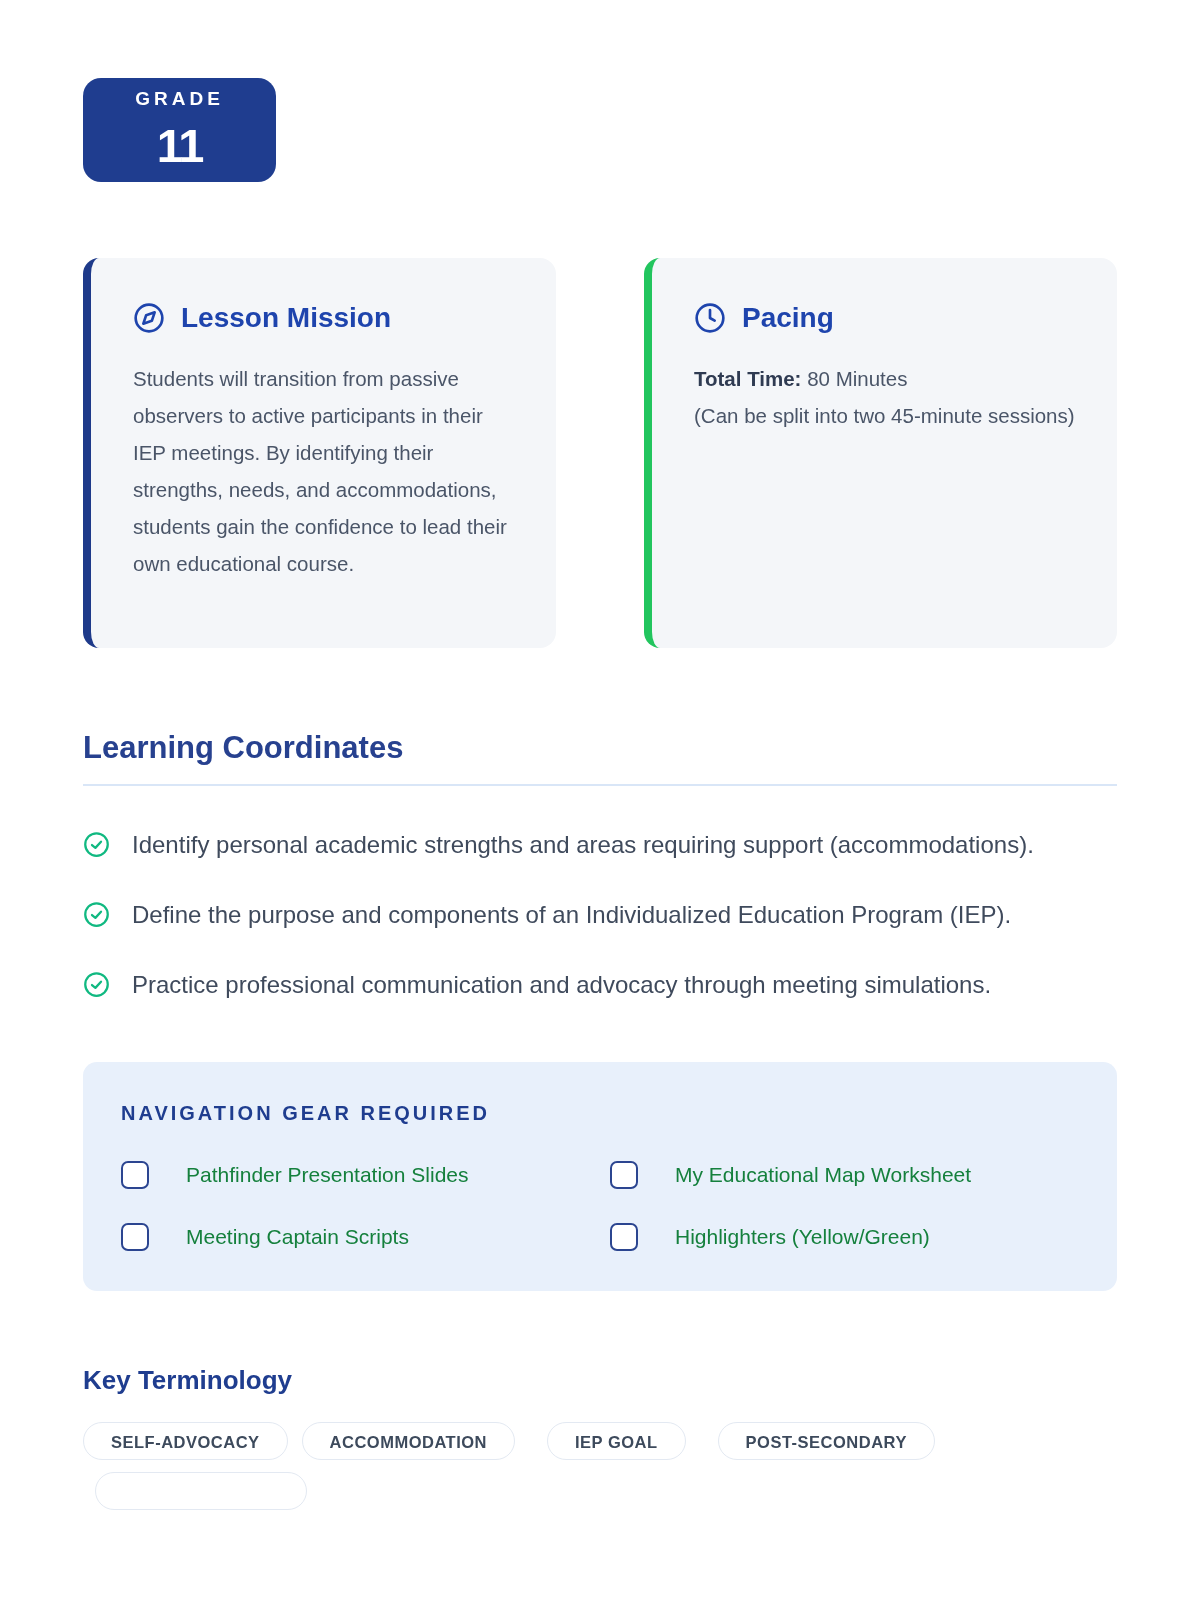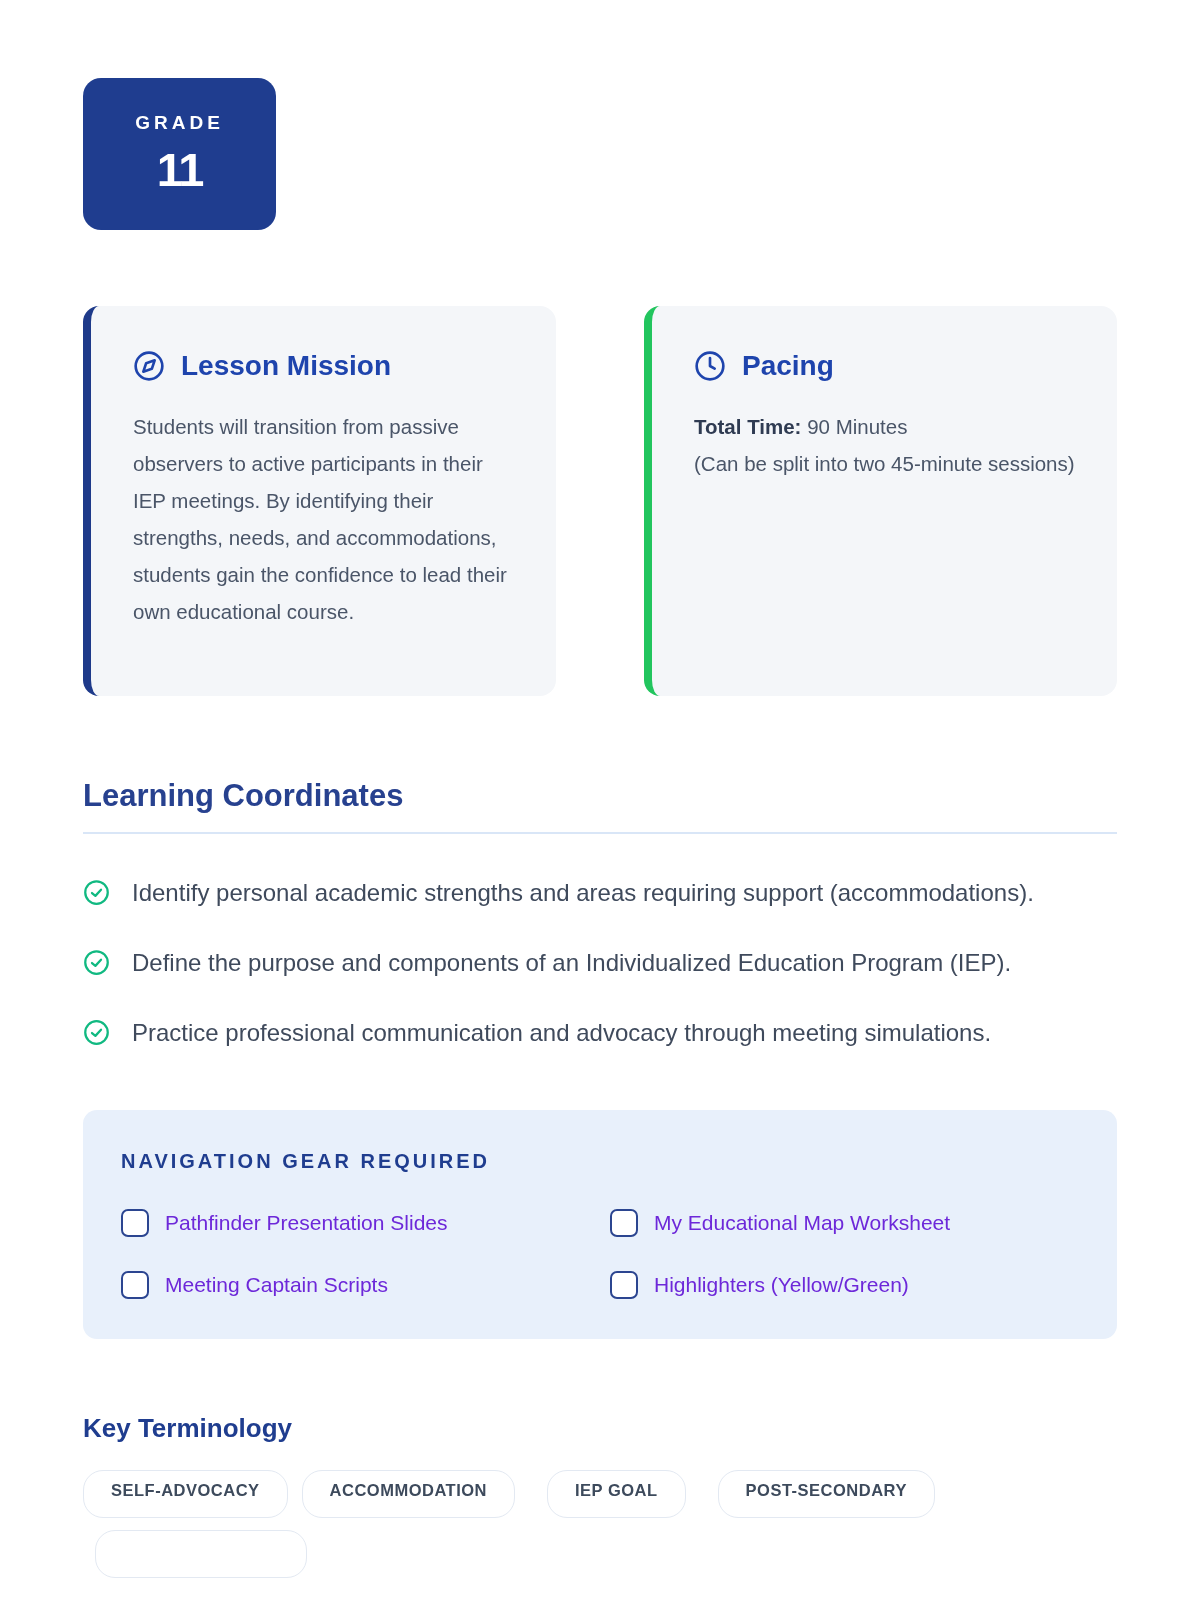--- a/index.html
+++ b/index.html
@@ -21,21 +21,21 @@
     color: #2b4293; line-height: 1.0; margin: 0;
     transform: scaleY(1.04); transform-origin: top left;
   }
   .subtitle {
     margin-top: 14px;
     font-size: 29px; font-weight: 700; font-style: italic;
     color: #e8861c;
   }
   .grade-badge {
     background: #1f3d8f; color: #ffffff;
-    width: 193px; height: 152px; border-radius: 18px;
+    width: 193px; height: 104px; border-radius: 18px;
     display: flex; flex-direction: column; align-items: center; justify-content: center;
     flex-shrink: 0; margin-top: -2px;
   }
   .grade-badge .grade-label { font-size: 19px; font-weight: 700; letter-spacing: 4px; }
   .grade-badge .grade-value { font-size: 47px; font-weight: 800; margin-top: 8px; letter-spacing: -2px; }
 
   
   .cards { display: flex; gap: 88px; margin-top: 76px; }
   .card {
     flex: 1; background: #f4f6f9; border-radius: 16px;
@@ -70,28 +70,28 @@
   }
   .gear-grid {
     display: grid; grid-template-columns: 1fr 1fr; row-gap: 34px; column-gap: 20px;
   }
   .gear-item { display: flex; align-items: center; gap: 16px; }
   .checkbox {
     width: 24px; height: 24px; background: #ffffff;
     border: 2px solid #2b4590; border-radius: 7px; flex-shrink: 0;
     cursor: pointer;
   }
-  .gear-label { font-size: 21px; color: #6d28d9; }
+  .gear-label { font-size: 21px; color: #15803d; margin-left: 21px; }
 
   
   .term-heading { margin-top: 74px; font-size: 26px; font-weight: 800; color: #1f3d8f; }
   .pills { margin-top: 26px; display: flex; flex-wrap: wrap; gap: 14px; align-items: flex-start; }
   .pill {
     background: #ffffff; border: 1.5px solid #e3e9f2; border-radius: 20px;
-    height: 48px; line-height: 38px; padding: 0 27px;
+    height: 38px; line-height: 38px; padding: 0 27px;
     font-size: 16.5px; font-weight: 700; letter-spacing: 0.5px; color: #3d4a5c;
     white-space: nowrap; box-sizing: border-box;
   }
   .pill.gap-md { margin-left: 18px; }
   .pill-row2 { margin-top: 12px; margin-left: 12px; width: 212px; }
 </style>
 </head>
 <body>
 
 <div class="page">
@@ -117,21 +117,21 @@
 
     <div class="card pacing">
       <div class="card-head">
         <svg class="card-icon" viewBox="0 0 24 24" fill="none" stroke="#1e44ad" stroke-width="2" stroke-linecap="round" stroke-linejoin="round">
           <circle cx="12" cy="12" r="10"></circle>
           <polyline points="12 6 12 12 15.5 14"></polyline>
         </svg>
         <h3>Pacing</h3>
       </div>
       <div class="card-body">
-        <span class="bold-label">Total Time:</span><span> 90 Minutes</span><br>
+        <span class="bold-label">Total Time:</span><span> 80 Minutes</span><br>
         <span>(Can be split into two 45-minute sessions)</span>
       </div>
     </div>
   </div>
 
   <div class="section-heading">Learning Coordinates</div>
 
   <div class="objectives">
     <div class="objective">
       <svg class="check-icon" viewBox="0 0 24 24" fill="none" stroke="#10b981" stroke-width="2" stroke-linecap="round" stroke-linejoin="round">

